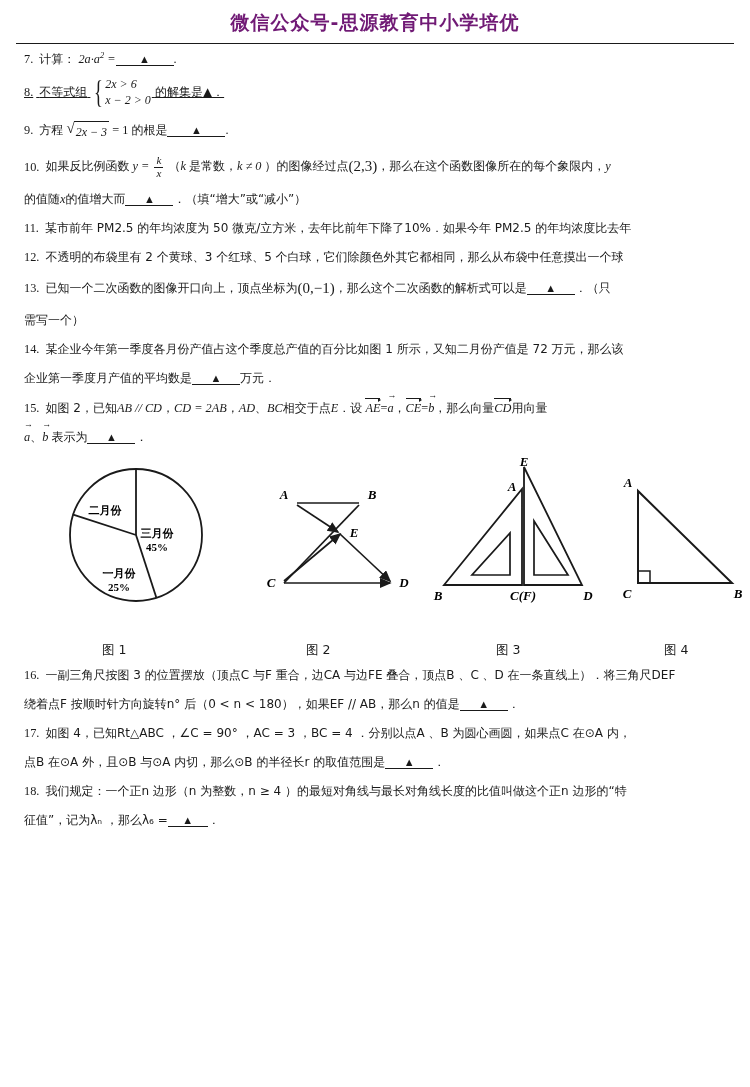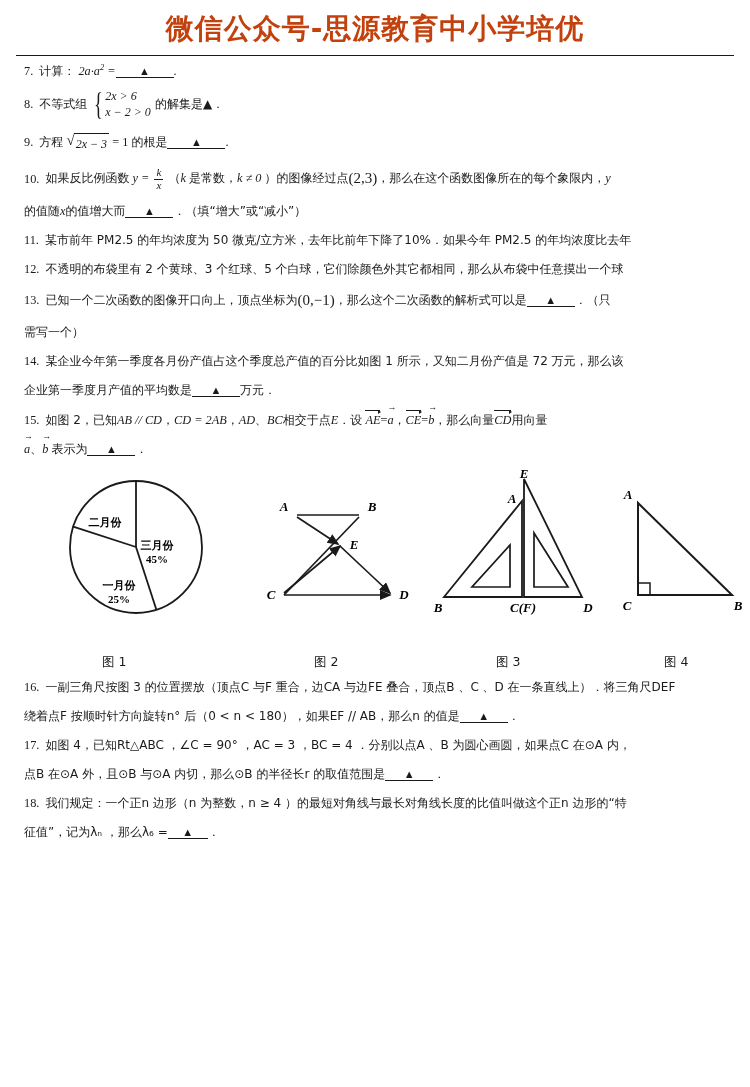--- a/index.html
+++ b/index.html
@@ -18,23 +18,23 @@
   .page {
     width: 750px;
     height: 1087px;
     position: relative;
     box-sizing: border-box;
     padding: 0 14px;
   }
   
   .header-title {
     text-align: center;
-    color: #c2410c;
+    color: #701a75;
     font-weight: bold;
-    font-size: 28px;
+    font-size: 19px;
     letter-spacing: 1px;
     padding-top: 10px;
     padding-bottom: 4px;
     font-family: "DejaVu Sans", "Liberation Sans", sans-serif;
   }
   .header-rule {
     border: none;
     border-top: 1.6px solid #1a1a1a;
     margin: 3px 2px 6px 2px;
   }
@@ -181,21 +181,21 @@
 
   <div class="header-title">微信公众号-思源教育中小学培优</div>
   <hr class="header-rule">
 
   <div class="q">
     <span class="q-num mn">7.</span>
     <span class="cn">计算：</span>
     <span class="mi">2<i>a</i>·<i>a</i><sup>2</sup> =</span><span class="blank w-lg">▲</span><span class="mn">.</span>
   </div>
 
-  <div class="q" style="margin-top:8px;">
+  <div class="q" style="margin-top:8px;text-decoration:underline;">
     <span class="q-num mn">8.</span>
     <span class="cn">不等式组</span>
     <span class="brace-wrap">
       <span class="brace">{</span>
       <span class="brace-rows">
         <span class="mi">2x &gt; 6</span>
         <span class="mi">x − 2 &gt; 0</span>
       </span>
     </span>
     <span class="cn">的解集是▲．</span>
@@ -352,21 +352,21 @@
         <polyline points="24,106 36,106 36,118" fill="none" stroke="#1a1a1a" stroke-width="1.5"></polyline>
         <text class="geo-label" x="14" y="22" text-anchor="middle">A</text>
         <text class="geo-label" x="13" y="133" text-anchor="middle">C</text>
         <text class="geo-label" x="124" y="133" text-anchor="middle">B</text>
       </svg>
     </div>
   </div>
 
   <div class="captions-row">
     <span class="cap" style="left:88px;">图 1</span>
-    <span class="cap" style="left:300px;">图 2</span>
+    <span class="cap" style="left:292px;">图 2</span>
     <span class="cap" style="left:482px;">图 3</span>
     <span class="cap" style="left:650px;">图 4</span>
   </div>
 
   <div class="q" style="margin-top:2px;">
     <span class="q-line">
       <span class="q-num mn">16.</span>
       <span class="cn">一副三角尺按图 3 的位置摆放（顶点C 与F 重合，边CA 与边FE 叠合，顶点B 、C 、D 在一条直线上）．将三角尺DEF</span>
     </span>
     <span class="q-line">

